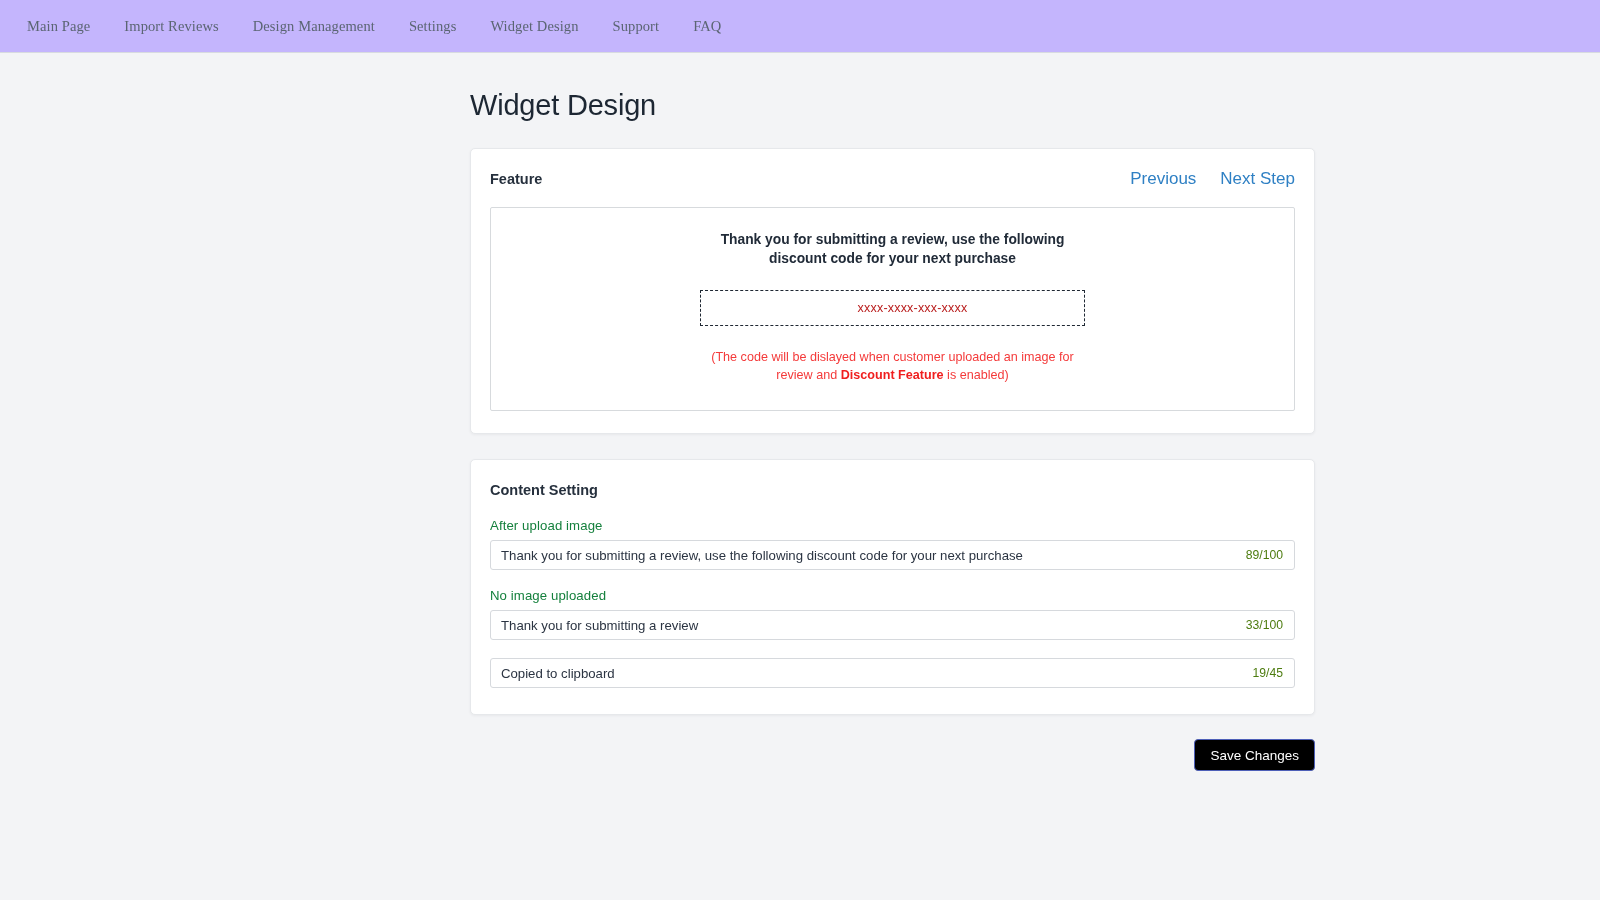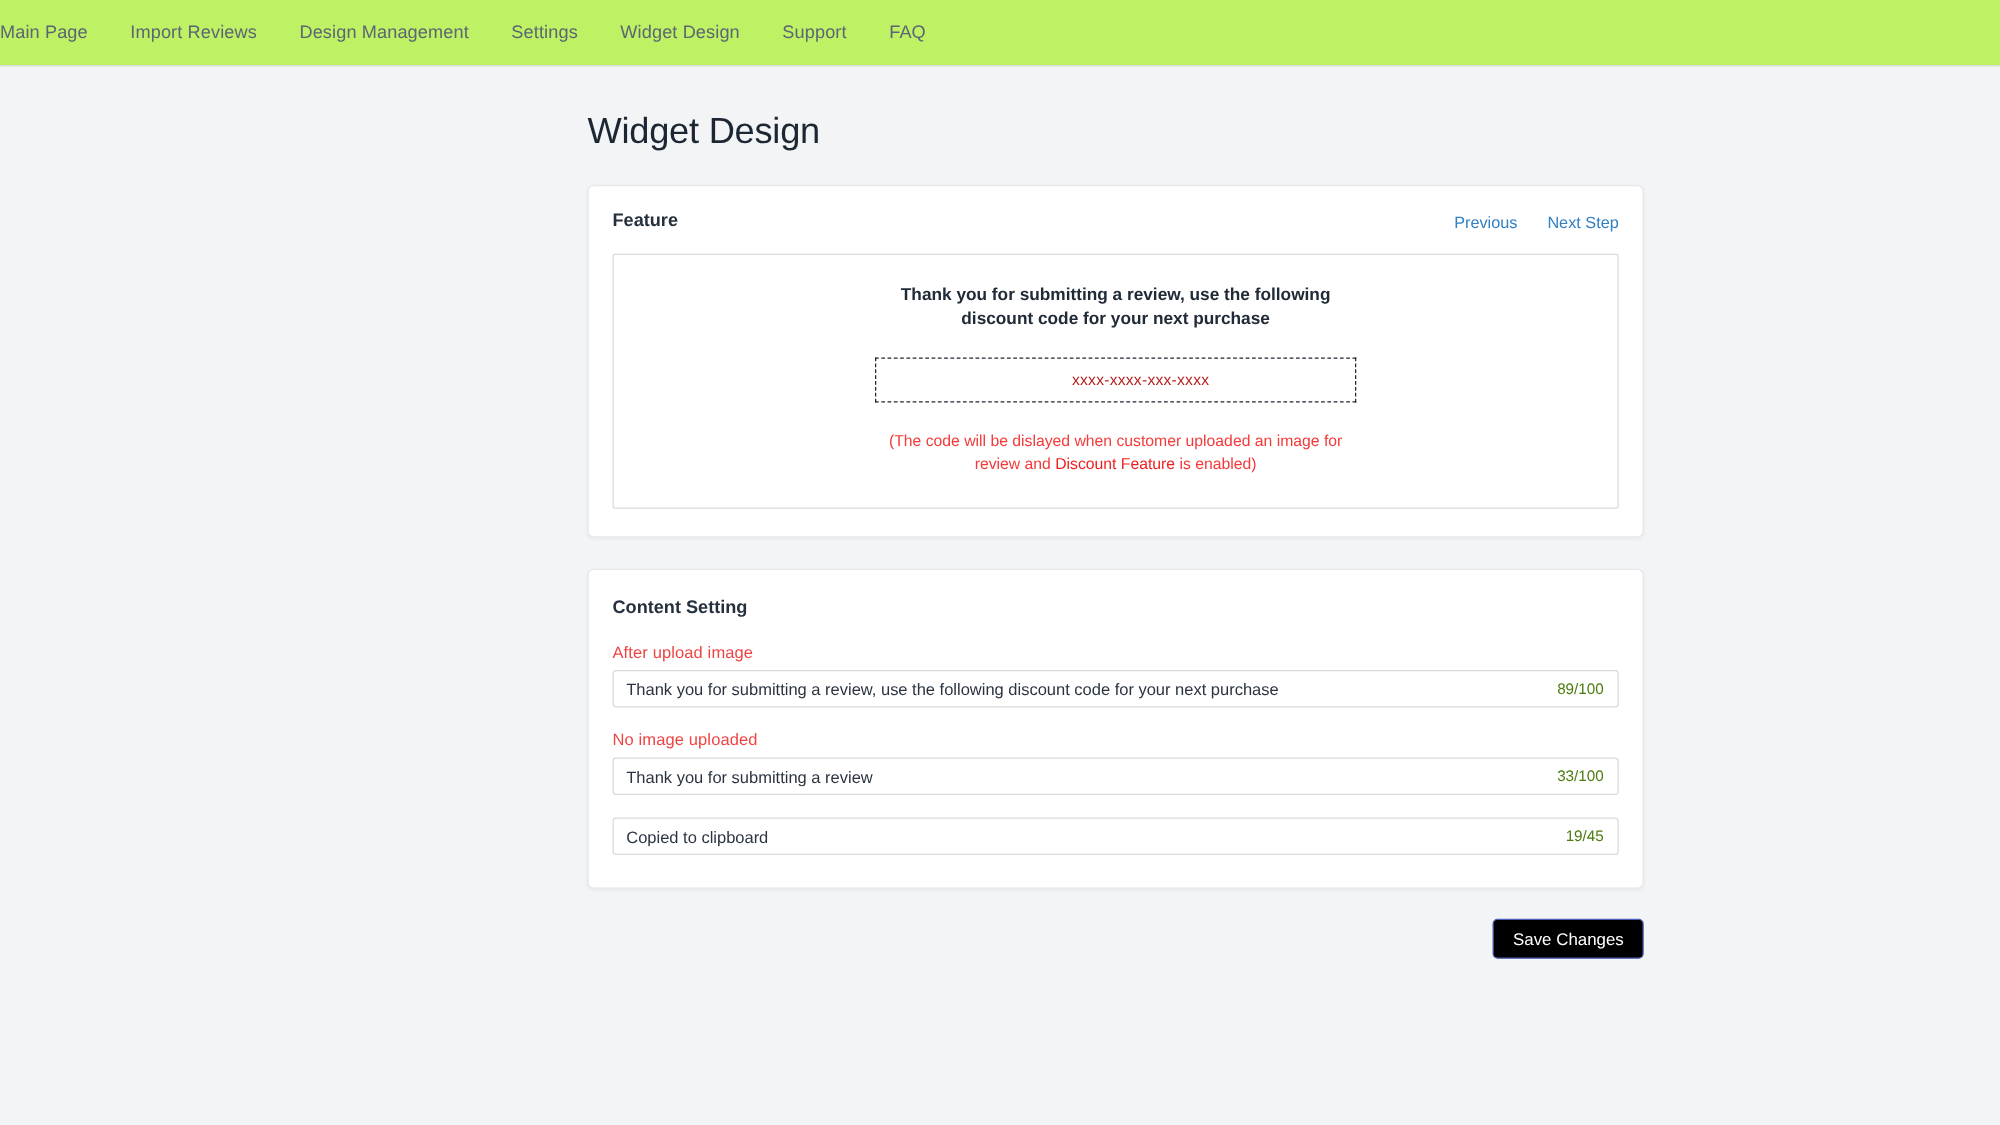--- a/index.html
+++ b/index.html
@@ -7,24 +7,26 @@
     margin: 0; padding: 0;
     width: 1600px; height: 900px;
     background: #f3f4f6;
     font-family: "Liberation Sans", sans-serif;
     -webkit-font-smoothing: antialiased;
   }
 
   
   .navbar {
     height: 53px;
-    background: #bef264;
+    background: #c4b5fd;
     border-bottom: 1px solid #d8dbe0;
     display: flex;
     align-items: center;
+    padding-left: 27px;
+    font-family: Liberation Serif, serif;
   }
   .nav-item {
     font-size: 14.5px;
     color: #5b6573;
     margin-right: 34px;
     cursor: pointer;
     white-space: nowrap;
     letter-spacing: .1px;
   }
 
@@ -62,21 +64,21 @@
     justify-content: space-between;
     margin-bottom: 18px;
   }
   .card-title {
     font-size: 14.5px;
     font-weight: bold;
     color: #26303d;
   }
   .head-links { display: flex; align-items: center; }
   .head-link {
-    font-size: 13px;
+    font-size: 17px;
     color: #2f80c4;
     cursor: pointer;
     margin-left: 24px;
     text-decoration: none;
   }
 
   
   .preview-box {
     border: 1px solid #d7dadd;
     border-radius: 2px;
@@ -107,28 +109,28 @@
     letter-spacing: .2px;
     margin-left: 40px;
   }
   .preview-note {
     margin: 22px auto 0 auto;
     max-width: 375px;
     font-size: 12.6px;
     color: #f43a3a;
     line-height: 1.43;
   }
-  .preview-note b { font-weight: normal; color: #f01f1f; }
+  .preview-note b { font-weight: bold; color: #f01f1f; }
 
   
   .field { margin-top: 18px; }
   .field:first-of-type { margin-top: 20px; }
   .field-label {
     font-size: 13.2px;
-    color: #ef4444;
+    color: #15803d;
     margin-bottom: 7px;
     letter-spacing: .1px;
   }
   .input-wrap {
     position: relative;
     border: 1px solid #d6d9dd;
     border-radius: 3px;
     background: #fff;
     height: 30px;
     display: flex;

